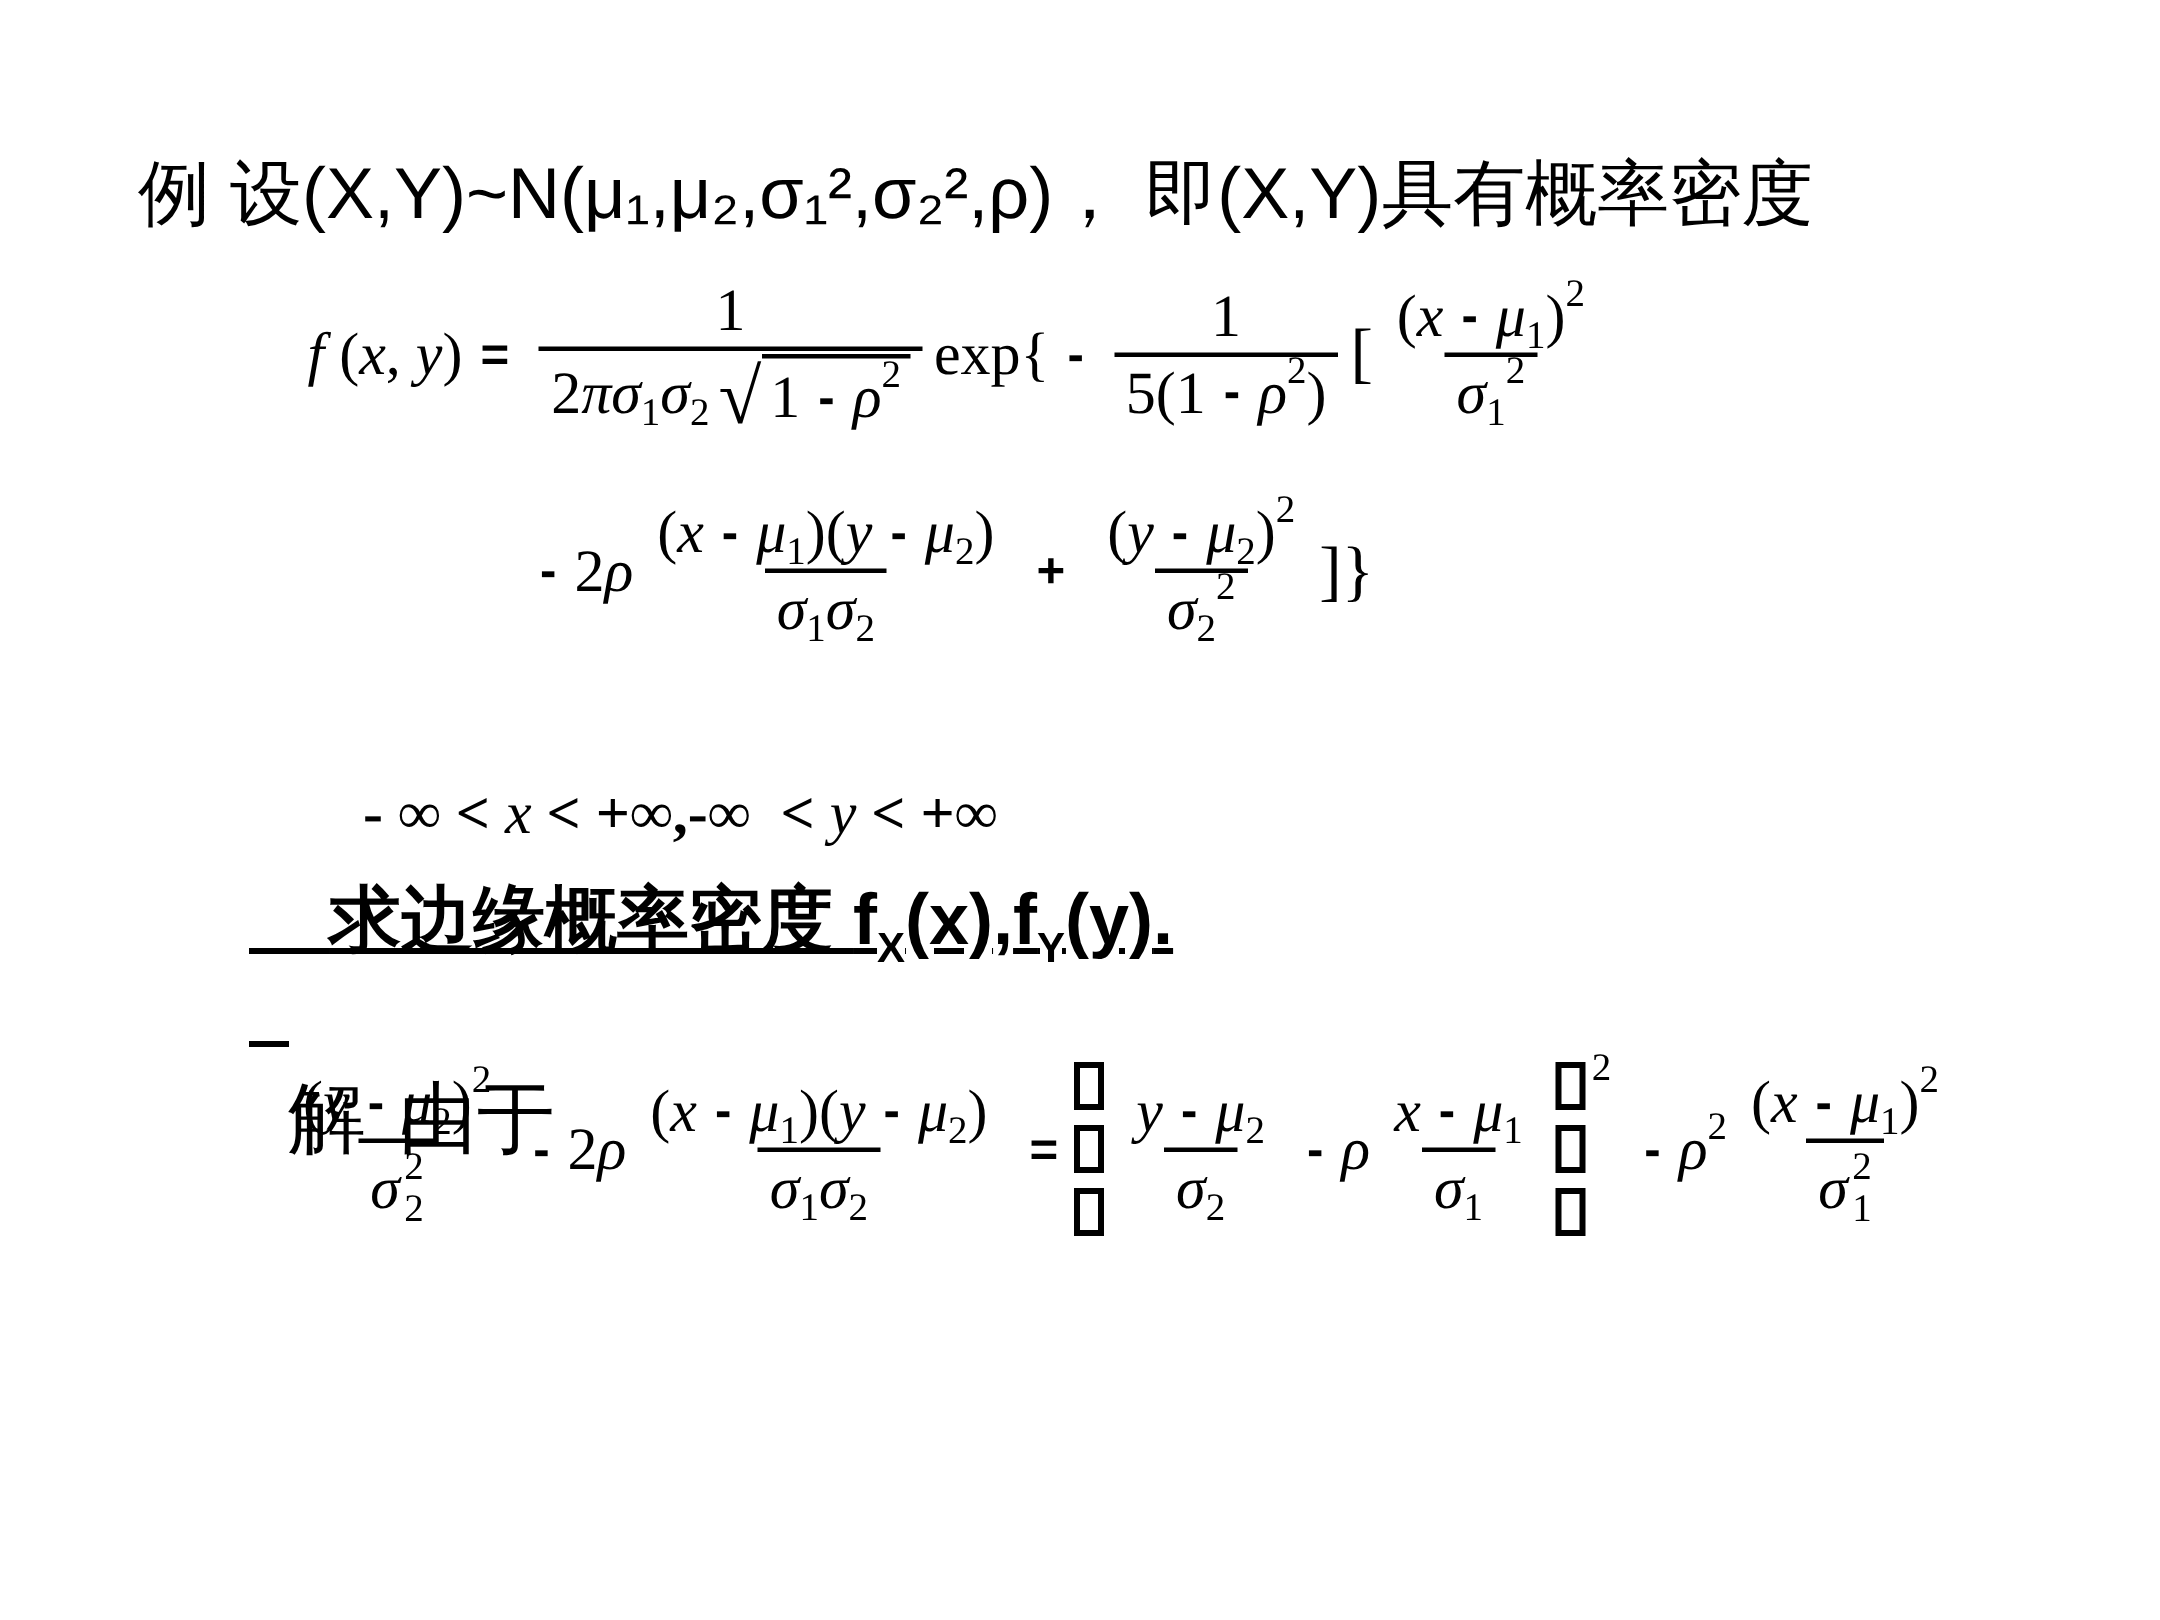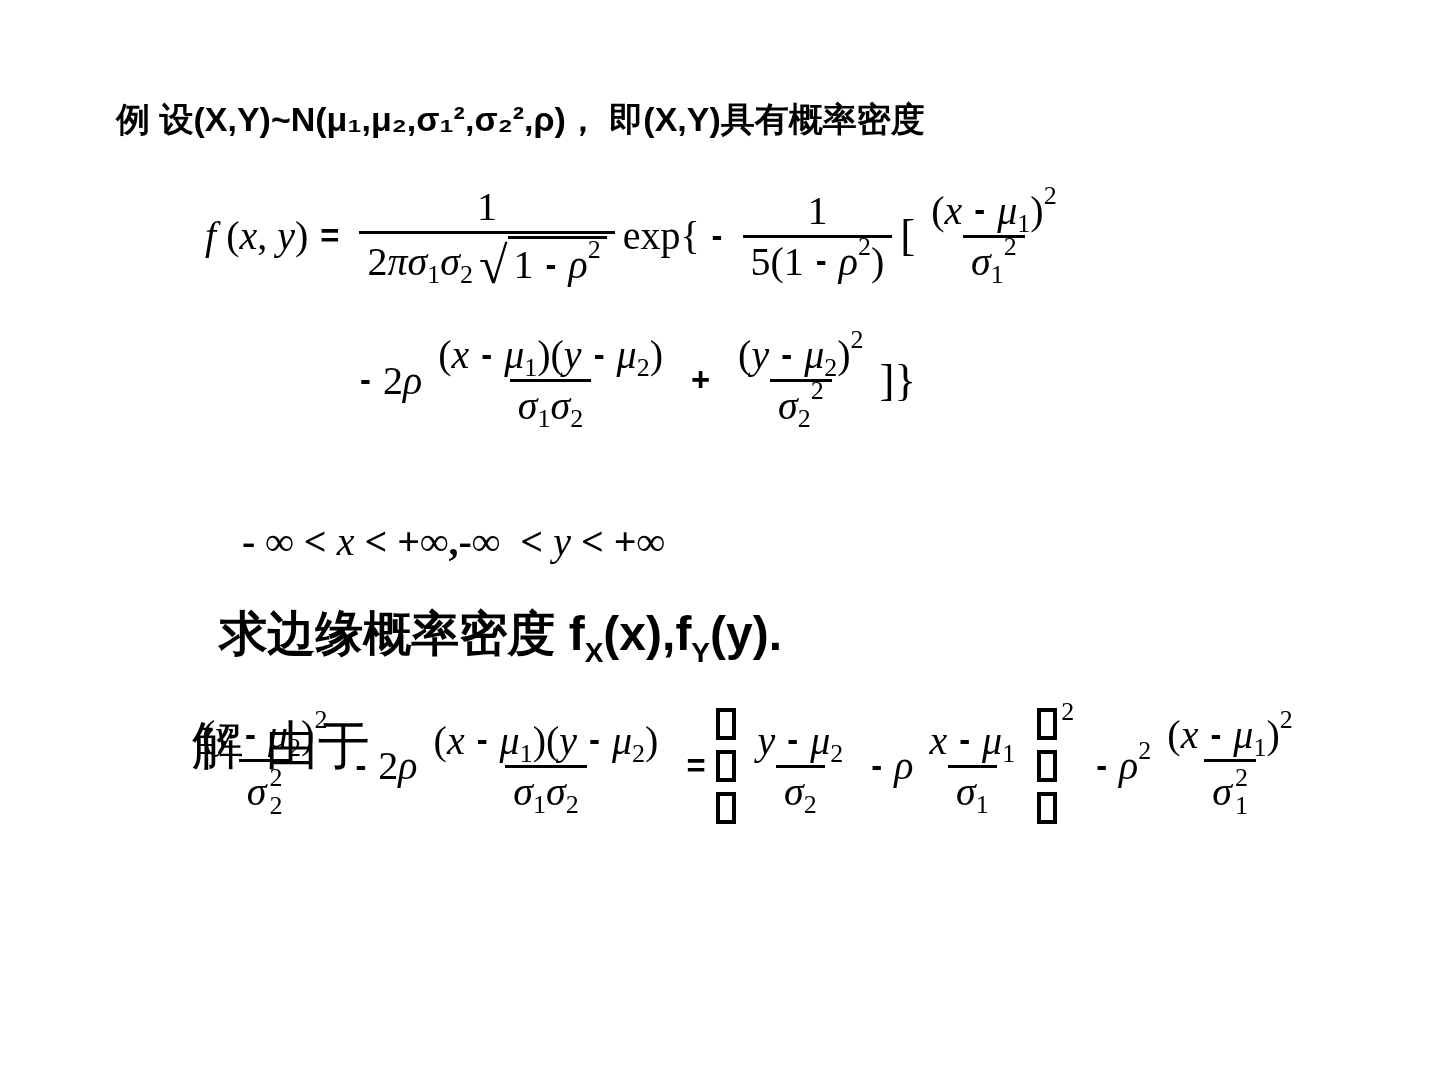--- a/index.html
+++ b/index.html
@@ -1,19 +1,19 @@
 <!DOCTYPE html>
 <html><head>
 <meta charset="utf-8">
 <style>
   html,body{margin:0;padding:0;background:#ffffff;}
   .slide{position:relative;width:1440px;height:1080px;background:#ffffff;color:#000000;
          font-family:"Liberation Serif","DejaVu Serif",serif;overflow:hidden;}
-  .title{position:absolute;left:116px;top:97px;font-family:"Liberation Sans","DejaVu Sans",sans-serif;
-         font-weight:bold;font-size:34px;white-space:pre;}
+  .title{position:absolute;left:92px;top:97px;font-family:"Liberation Sans","DejaVu Sans",sans-serif;
+         font-weight:normal;font-size:48px;white-space:pre;}
   .mrow{position:absolute;display:flex;align-items:center;font-size:40px;white-space:pre;line-height:1.1;}
   .f1l1{left:205px;top:183px;}
   .f1l2{left:348px;top:331px;}
   .f2row{left:186px;top:708px;}
   .it{font-style:italic;}
   .up{font-style:normal;}
   .sign{font-family:"Liberation Sans","DejaVu Sans",sans-serif;font-weight:bold;font-size:0.82em;margin:0 12px;}
   .tight{margin-right:4px;}
   .frac{display:inline-flex;flex-direction:column;align-items:center;margin:0 8px;}
   .num,.den{display:flex;align-items:center;justify-content:center;padding:2px 8px;white-space:pre;}
@@ -24,22 +24,22 @@
   .sqrt{display:inline-flex;align-items:flex-end;margin-left:6px;}
   .rad{font-size:1.3em;line-height:0.8;font-style:normal;}
   .radicand{display:inline-flex;align-items:center;border-top:3px solid #000;padding:4px 6px 0;}
   .big{font-size:1.12em;}
   .tofu-col{display:inline-flex;flex-direction:column;gap:10px;}
   .tofu{width:12px;height:24px;border:4px solid #000;}
   .bwrap{display:inline-flex;align-items:center;margin:0 6px;}
   .bsup{font-size:26px;align-self:flex-start;margin:-10px 4px 0 4px;font-style:normal;}
   .domain{position:absolute;left:202px;top:471px;font-size:40px;font-weight:bold;white-space:pre;}
   .domain .it{font-weight:normal;}
-  .task{position:absolute;left:166px;top:547px;font-family:"Liberation Sans","DejaVu Sans",sans-serif;
-        font-weight:bold;font-size:48px;white-space:pre;}
+  .task{position:absolute;left:166px;top:526px;font-family:"Liberation Sans","DejaVu Sans",sans-serif;
+        font-weight:bold;font-size:48px;white-space:pre;text-decoration:underline;}
   .tsub{font-size:28px;vertical-align:-12px;}
   .solve{position:absolute;left:134px;top:651px;font-family:"Liberation Sans","DejaVu Sans",sans-serif;
          font-size:52px;white-space:pre;}
   .solve .gap{display:inline-block;width:22px;}
 </style>
 </head>
 <body>
 
 <div class="slide">
 

